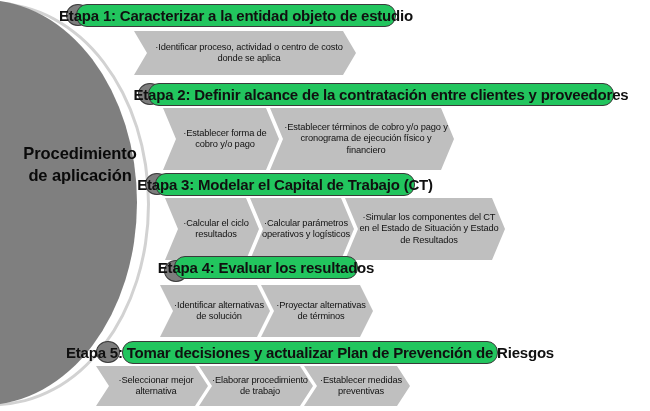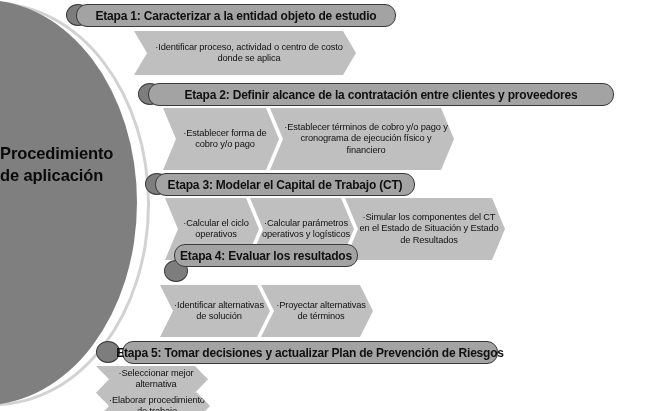--- a/index.html
+++ b/index.html
@@ -40,21 +40,21 @@
     width: 305px;
     height: 405px;
     border-radius: 50%;
     background: #7f7f7f;
   }
   .ellipse-title {
     position: absolute;
     left: 0px;
     top: 143px;
     width: 160px;
-    text-align: left;
+    text-align: center;
     color: #0a0a0a;
     font-size: 16.5px;
     font-weight: bold;
     line-height: 1.33;
     letter-spacing: -0.1px;
   }
   .ellipse-title span { display: block; }
 
   
   .knob {
@@ -64,29 +64,29 @@
     border-radius: 50%;
     background: #7d7d7d;
     border: 1.6px solid #3b3b3b;
     box-sizing: border-box;
   }
 
   
   .banner {
     position: absolute;
     height: 23px;
-    background: #a3a3a3;
+    background: #22c55e;
     border: 1.7px solid #3a3a3a;
     border-radius: 11px;
     box-sizing: border-box;
     display: flex;
     align-items: center;
     justify-content: center;
     color: #101010;
-    font-size: 12px;
+    font-size: 15px;
     font-weight: bold;
     letter-spacing: -0.2px;
     white-space: nowrap;
   }
 
   
   .chev-row {
     position: absolute;
     display: flex;
     align-items: stretch;
@@ -142,44 +142,44 @@
     </div>
     <div class="chev" style="width:184px;">
       <div class="ctext">·Establecer términos de cobro y/o pago y cronograma de ejecución físico y financiero</div>
     </div>
   </div>
 
   <div class="knob" style="left:145px; top:173px;"></div>
   <div class="banner" style="left:155px; top:173px; width:260px;">Etapa 3: Modelar el Capital de Trabajo (CT)</div>
   <div class="chev-row" style="left:165px; top:198px; height:62px;">
     <div class="chev" style="width:94px;">
-      <div class="ctext">·Calcular el ciclo operativos</div>
+      <div class="ctext">·Calcular el ciclo resultados</div>
     </div>
     <div class="chev" style="width:104px;">
       <div class="ctext">·Calcular parámetros operativos y logísticos</div>
     </div>
     <div class="chev" style="width:160px;">
       <div class="ctext">·Simular los componentes del CT en el Estado de Situación y Estado de Resultados</div>
     </div>
   </div>
 
   <div class="knob" style="left:164px; top:260px;"></div>
-  <div class="banner" style="left:174px; top:244px; width:184px;">Etapa 4: Evaluar los resultados</div>
+  <div class="banner" style="left:174px; top:256px; width:184px;">Etapa 4: Evaluar los resultados</div>
   <div class="chev-row" style="left:160px; top:285px; height:52px;">
     <div class="chev" style="width:110px;">
       <div class="ctext">·Identificar alternativas de solución</div>
     </div>
     <div class="chev" style="width:112px;">
       <div class="ctext">·Proyectar alternativas de términos</div>
     </div>
   </div>
 
   <div class="knob" style="left:96px; top:341px;"></div>
   <div class="banner" style="left:122px; top:341px; width:376px;">Etapa 5: Tomar decisiones y actualizar Plan de Prevención de Riesgos</div>
-  <div class="chev-row" style="left:96px; top:366px; height:40px;flex-direction:column;">
+  <div class="chev-row" style="left:96px; top:366px; height:40px;">
     <div class="chev" style="width:112px;">
       <div class="ctext">·Seleccionar mejor alternativa</div>
     </div>
     <div class="chev" style="width:114px;">
       <div class="ctext">·Elaborar procedimiento de trabajo</div>
     </div>
     <div class="chev" style="width:106px;">
       <div class="ctext">·Establecer medidas preventivas</div>
     </div>
   </div>

